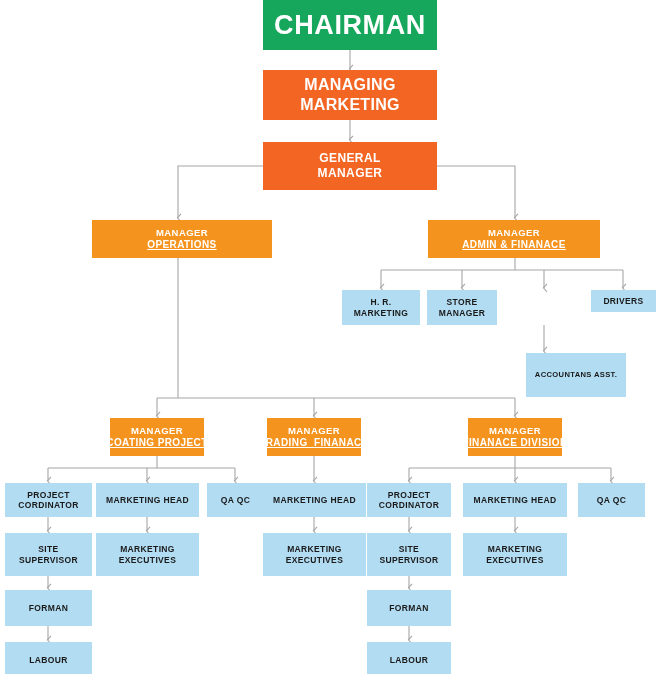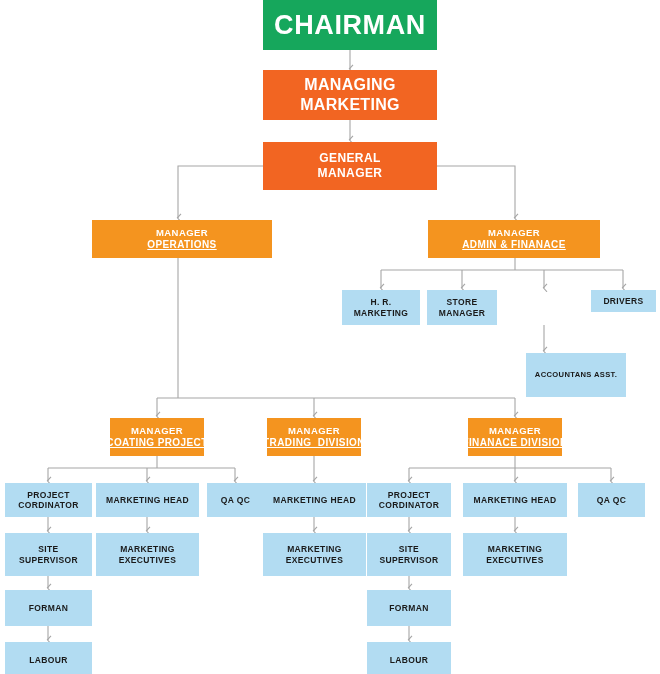--- a/index.html
+++ b/index.html
@@ -178,21 +178,21 @@
     <span class="ln">ACCOUNTANS ASST.</span>
   </div>
 
   <div class="node n-orange-light" style="left:110px;top:418px;width:94px;height:38px;">
     <span class="ln">MANAGER</span>
     <span class="ln sub">COATING PROJECT</span>
   </div>
 
   <div class="node n-orange-light" style="left:267px;top:418px;width:94px;height:38px;">
     <span class="ln">MANAGER</span>
-    <span class="ln sub">TRADING  DIVISION</span>
+    <span class="ln sub">TRADING  FINANACE</span>
   </div>
 
   <div class="node n-orange-light" style="left:468px;top:418px;width:94px;height:38px;">
     <span class="ln">MANAGER</span>
     <span class="ln sub">FINANACE DIVISION</span>
   </div>
 
   <div class="node n-blue" style="left:5px;top:483px;width:87px;height:34px;">
     <span class="ln">PROJECT</span>
     <span class="ln">CORDINATOR</span>

